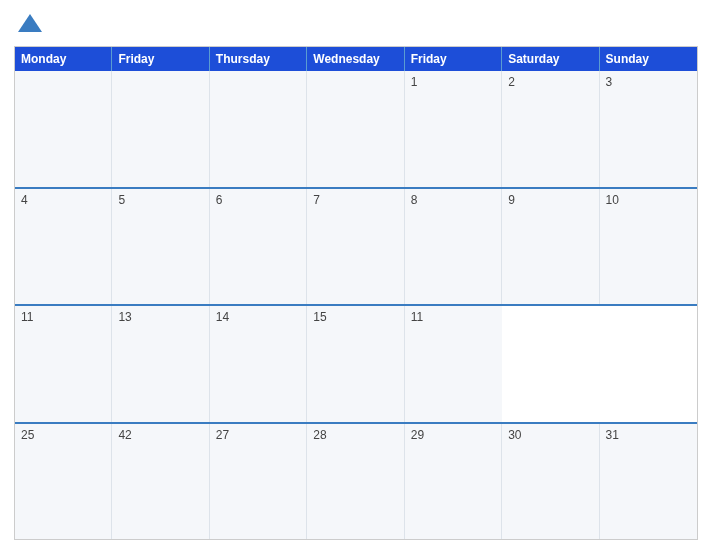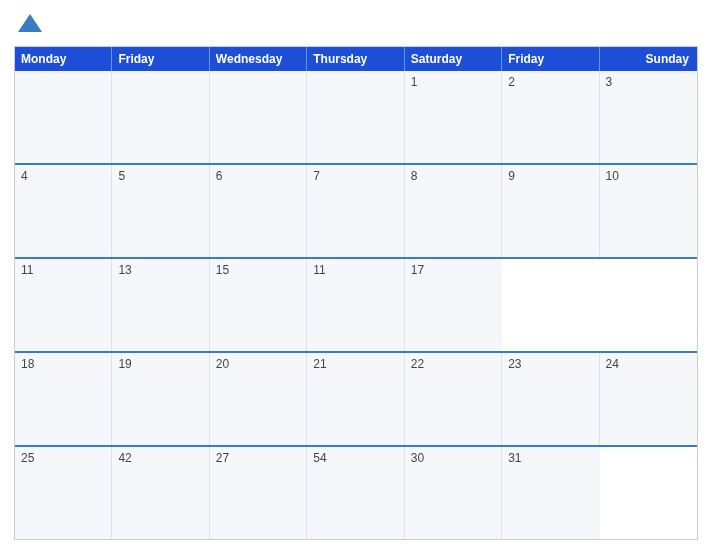--- a/index.html
+++ b/index.html
@@ -78,21 +78,20 @@
     .cal-header-cell {
       color: #fff;
       font-size: 12px;
       font-weight: bold;
       text-align: left;
       padding: 5px 6px;
       border-right: 1px solid #5a9cd1;
     }
     .cal-header-cell:last-child {
       border-right: none;
-      margin-left: 40px;
     }
     .cal-body {
       flex: 1;
       display: flex;
       flex-direction: column;
     }
     .cal-week {
       display: grid;
       grid-template-columns: repeat(7, 1fr);
       flex: 1;
@@ -142,24 +141,24 @@
     <h1 class="title"></h1>
 
     <div class="country"></div>
   </div>
 
   <div class="calendar">
     <div class="cal-header">
 
     <div class="cal-header-cell">Monday</div>
         <div class="cal-header-cell">Friday</div>
+        <div class="cal-header-cell">Thursday</div>
         <div class="cal-header-cell">Wednesday</div>
-        <div class="cal-header-cell">Thursday</div>
+        <div class="cal-header-cell">Friday</div>
         <div class="cal-header-cell">Saturday</div>
-        <div class="cal-header-cell">Friday</div>
         <div class="cal-header-cell">Sunday</div>
       </div>
     <div class="cal-body">
 
     <div class="cal-week">
           <div class="cal-cell empty"></div>
           <div class="cal-cell empty"></div>
           <div class="cal-cell empty"></div>
           <div class="cal-cell empty"></div>
           <div class="cal-cell">
@@ -196,64 +195,44 @@
           </div>
         </div>
         <div class="cal-week">
           <div class="cal-cell">
             <span class="day-num">11</span>
           </div>
           <div class="cal-cell">
             <span class="day-num">13</span>
           </div>
           <div class="cal-cell">
+            <span class="day-num">14</span>
+          </div>
+          <div class="cal-cell">
             <span class="day-num">15</span>
           </div>
           <div class="cal-cell">
             <span class="day-num">11</span>
           </div>
-          <div class="cal-cell">
-            <span class="day-num">17</span>
-          </div>
         </div>
         <div class="cal-week">
           <div class="cal-cell">
-            <span class="day-num">18</span>
-          </div>
-          <div class="cal-cell">
-            <span class="day-num">19</span>
-          </div>
-          <div class="cal-cell">
-            <span class="day-num">20</span>
-          </div>
-          <div class="cal-cell">
-            <span class="day-num">21</span>
-          </div>
-          <div class="cal-cell">
-            <span class="day-num">22</span>
-          </div>
-          <div class="cal-cell">
-            <span class="day-num">23</span>
-          </div>
-          <div class="cal-cell">
-            <span class="day-num">24</span>
-          </div>
-        </div>
-        <div class="cal-week">
-          <div class="cal-cell">
             <span class="day-num">25</span>
           </div>
           <div class="cal-cell">
             <span class="day-num">42</span>
           </div>
           <div class="cal-cell">
             <span class="day-num">27</span>
           </div>
           <div class="cal-cell">
-            <span class="day-num">54</span>
+            <span class="day-num">28</span>
+          </div>
+          <div class="cal-cell">
+            <span class="day-num">29</span>
           </div>
           <div class="cal-cell">
             <span class="day-num">30</span>
           </div>
           <div class="cal-cell">
             <span class="day-num">31</span>
           </div>
         </div>
       </div>
   </div>

